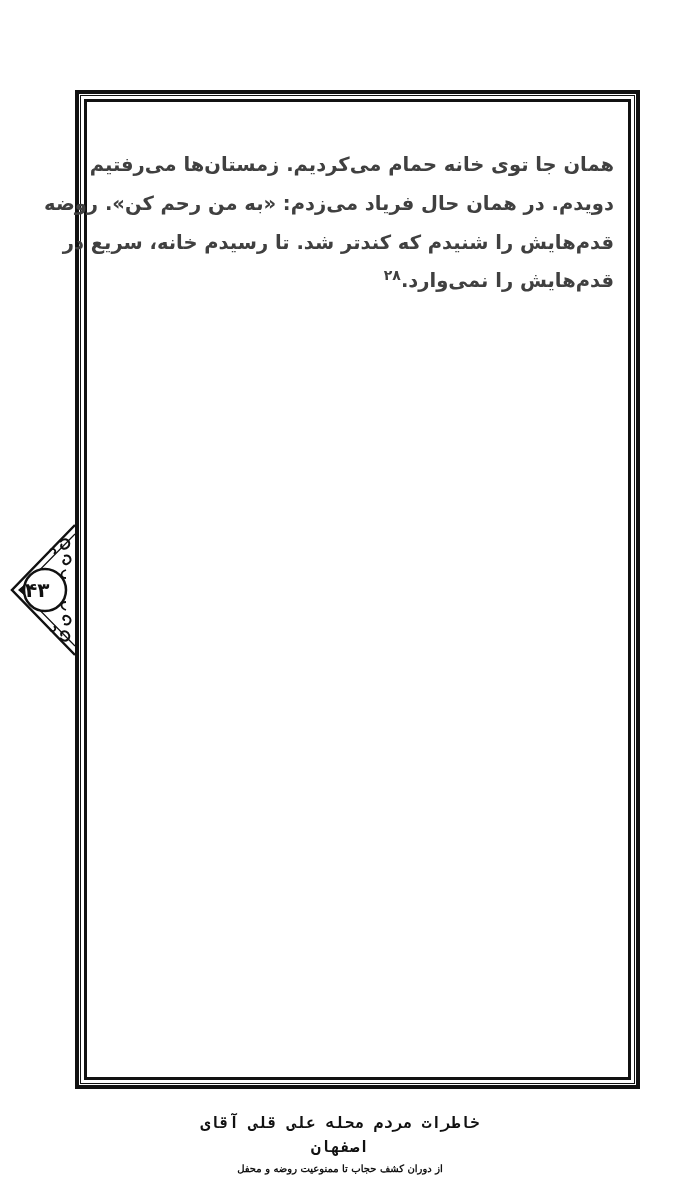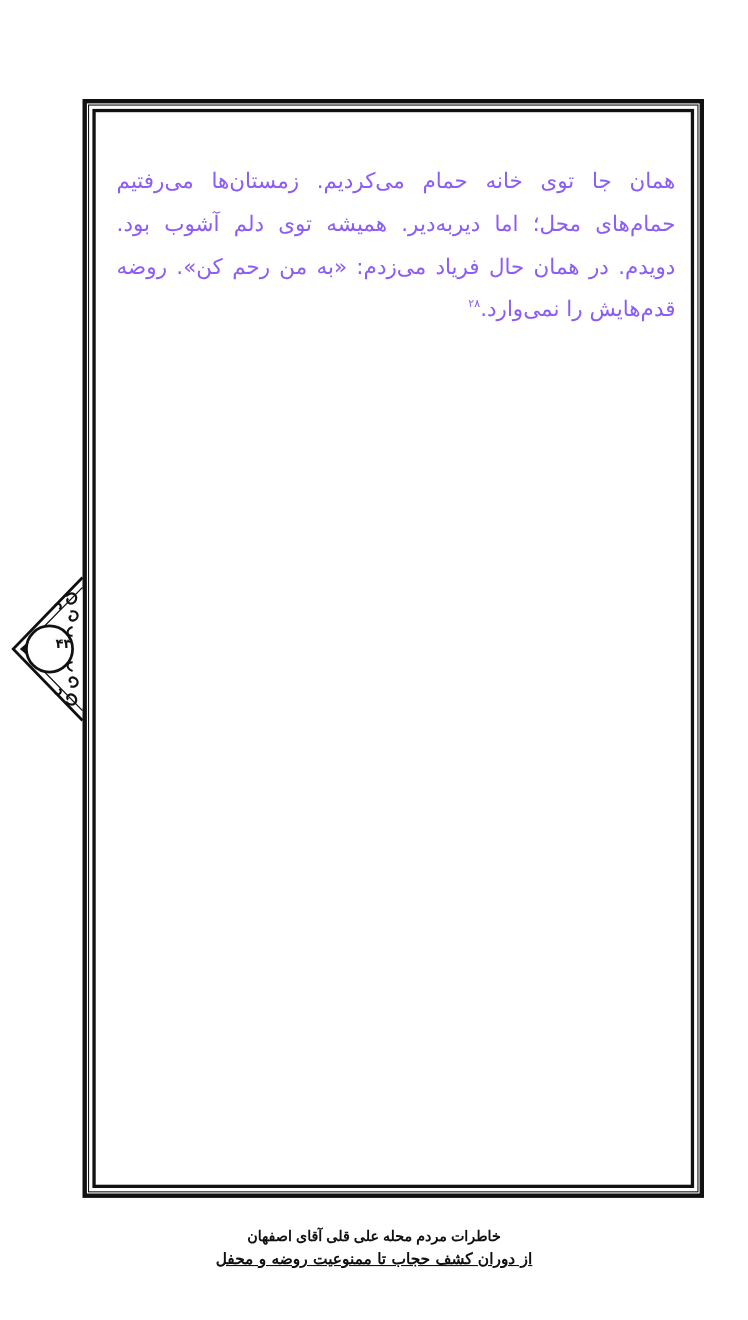--- a/index.html
+++ b/index.html
@@ -45,94 +45,93 @@
     }
     .body-text {
       position: absolute;
       left: 106px;
       top: 146px;
       width: 508px;
       direction: rtl;
       text-align: justify;
       text-align-last: right;
       font-family: "DejaVu Sans", sans-serif;
-      font-weight: normal;
+      font-weight: bold;
       font-size: 19.5px;
       line-height: 38.8px;
-      color: #8b5cf6;
+      color: #404040;
     }
     .body-text .line {
       display: block;
       white-space: nowrap;
       text-align: justify;
       text-align-last: justify;
     }
     .body-text .line.last {
       text-align-last: right;
     }
     .footnote-ref {
-      font-size: 10px;
+      font-size: 14px;
       vertical-align: super;
       line-height: 0;
     }
     .ornament {
       position: absolute;
       left: 8px;
       top: 520px;
       width: 80px;
       height: 145px;
     }
     .page-number {
       position: absolute;
       left: 25px;
       top: 578px;
       width: 40px;
-      text-align: right;
+      text-align: left;
       font-family: "DejaVu Sans", sans-serif;
       font-weight: bold;
-      font-size: 12px;
+      font-size: 20px;
       color: #111;
       direction: rtl;
     }
     .footer {
       position: absolute;
       left: 180px;
       top: 1112px;
       width: 320px;
       text-align: center;
       direction: rtl;
       color: #111;
     }
     .footer .title {
       display: block;
-      font-family: Liberation Sans, sans-serif;
+      font-family: Liberation Mono, monospace;
       font-weight: bold;
-      font-size: 13px;
+      font-size: 16px;
       line-height: 24px;
     }
     .footer .subtitle {
       display: block;
       font-family: "DejaVu Serif", serif;
       font-weight: bold;
-      font-size: 14px;
+      font-size: 10px;
       line-height: 18px;
-      text-decoration: underline;
     }
   </style>
 </head>
 <body>
 
 <div class="frame-outer"></div>
 <div class="frame-mid"></div>
 <div class="frame-inner"></div>
 
 <div class="body-text">
   <span class="line">همان جا توی خانه حمام می‌کردیم. زمستان‌ها می‌رفتیم</span>
-  <span class="line">حمام‌های محل؛ اما دیربه‌دیر. همیشه توی دلم آشوب بود.</span>
   <span class="line">دویدم. در همان حال فریاد می‌زدم: «به من رحم کن». روضه</span>
+  <span class="line">قدم‌هایش را شنیدم که کندتر شد. تا رسیدم خانه، سریع در</span>
   <span class="line last"><span>قدم‌هایش را نمی‌وارد.</span><span class="footnote-ref">۲۸</span></span>
 </div>
 
 <svg class="ornament" viewBox="0 0 80 145" xmlns="http://www.w3.org/2000/svg">
 
   <polyline points="67,5 4,70 67,135" fill="none" stroke="#111" stroke-width="2.5"></polyline>
   <polyline points="67,14 12,70 67,126" fill="none" stroke="#111" stroke-width="1.2"></polyline>
 
   <polygon points="67,16 14,70 67,124" fill="#fff"></polygon>
 

